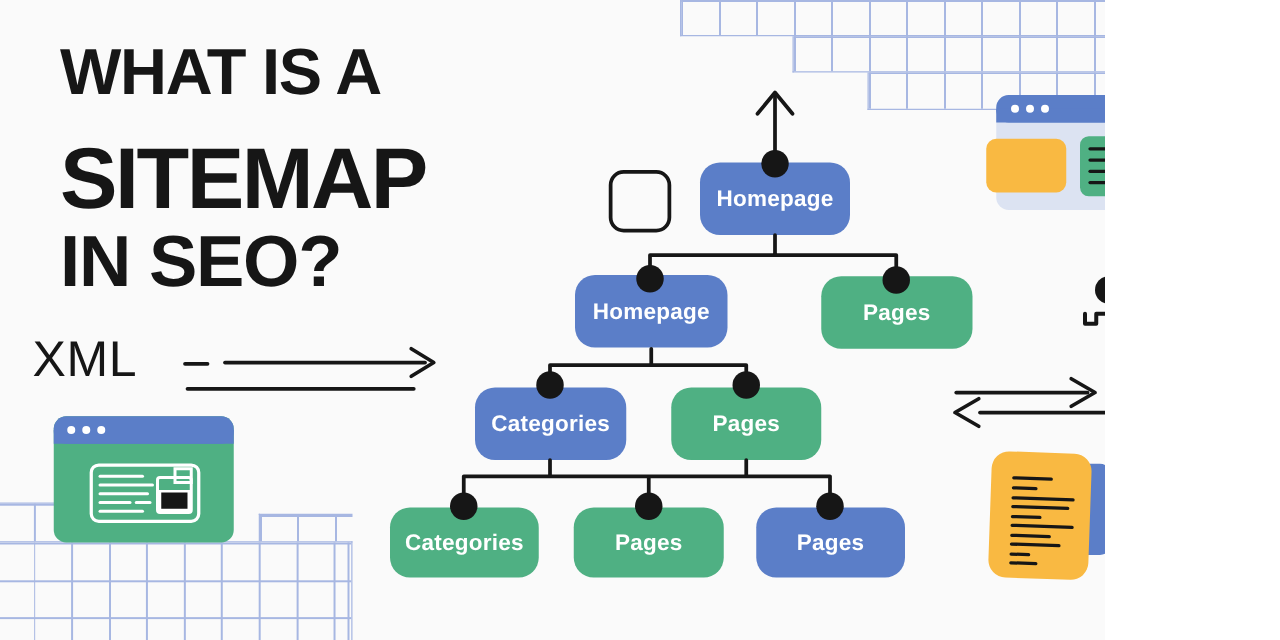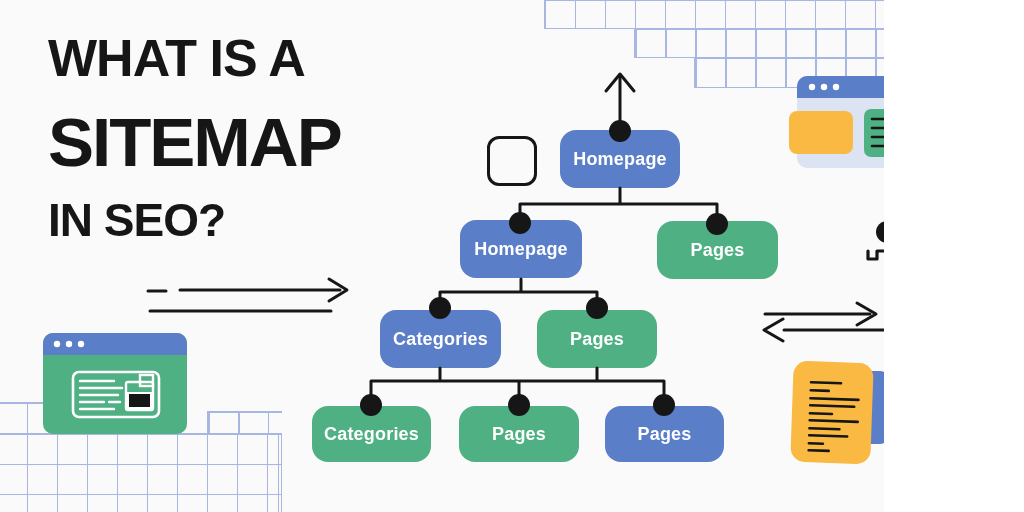--- a/index.html
+++ b/index.html
@@ -21,21 +21,21 @@
   .g-tr3{left:694px;top:58px;width:330px;height:30px;border-left:1.5px solid var(--grid-line);border-bottom:1.5px solid var(--grid-line);}
   .g-bl-a{left:0;top:402px;width:66px;height:31px;border-top:1.5px solid var(--grid-line);border-right:1.5px solid var(--grid-line);background-position:-3px 0;}
   .g-bl-b{left:207px;top:411px;width:75px;height:22px;border-top:1.5px solid var(--grid-line);border-left:1.5px solid var(--grid-line);}
   .g-bl{left:0;top:433px;width:282px;height:79px;border-top:1.5px solid var(--grid-line);border-right:1.5px solid var(--grid-line);background-position:-3px 0;}
   .g-br{left:907px;top:373px;width:117px;height:139px;border-top:1.5px solid var(--grid-line);border-left:1.5px solid var(--grid-line);}
 
   
   .title{position:absolute;left:48px;top:32px;color:var(--ink);font-weight:700;line-height:1;}
   .title .t1{font-size:52px;letter-spacing:-1px;}
   .title .t2{font-size:69px;letter-spacing:-2px;margin-top:24px;}
-  .title .t3{font-size:46px;letter-spacing:-1px;margin-top:20px;}
+  .title .t3{font-size:58px;letter-spacing:-1px;margin-top:4px;}
 
   .xml{position:absolute;left:26px;top:266px;font-size:40px;font-weight:500;color:var(--ink);letter-spacing:0.5px;}
 
   
   .node{position:absolute;height:58px;border-radius:16px;display:flex;align-items:center;justify-content:center;
         color:#fff;font-weight:700;font-size:18px;letter-spacing:0.2px;}
   .blue{background:var(--node-blue);text-align:right;}
   .green{background:var(--node-green);}
 
   .sq-outline{position:absolute;left:487px;top:136px;width:44px;height:44px;border:3px solid var(--ink);border-radius:12px;background:transparent;}
@@ -55,20 +55,21 @@
   <div class="grid g-bl-b"></div>
   <div class="grid g-bl"></div>
   <div class="grid g-br"></div>
 
   <div class="title">
     <div class="t1">WHAT IS A</div>
     <div class="t2">SITEMAP</div>
     <div class="t3">IN SEO?</div>
   </div>
 
+  <div class="xml">XML</div>
 
   <div class="sq-outline"></div>
 
   <div class="node blue" style="left:560px;top:130px;width:120px">
       <span>Homepage</span>
     </div>
   <div class="node blue" style="left:460px;top:220px;width:122px">
       <span>Homepage</span>
     </div>
   <div class="node green" style="left:657px;top:221px;width:121px">

